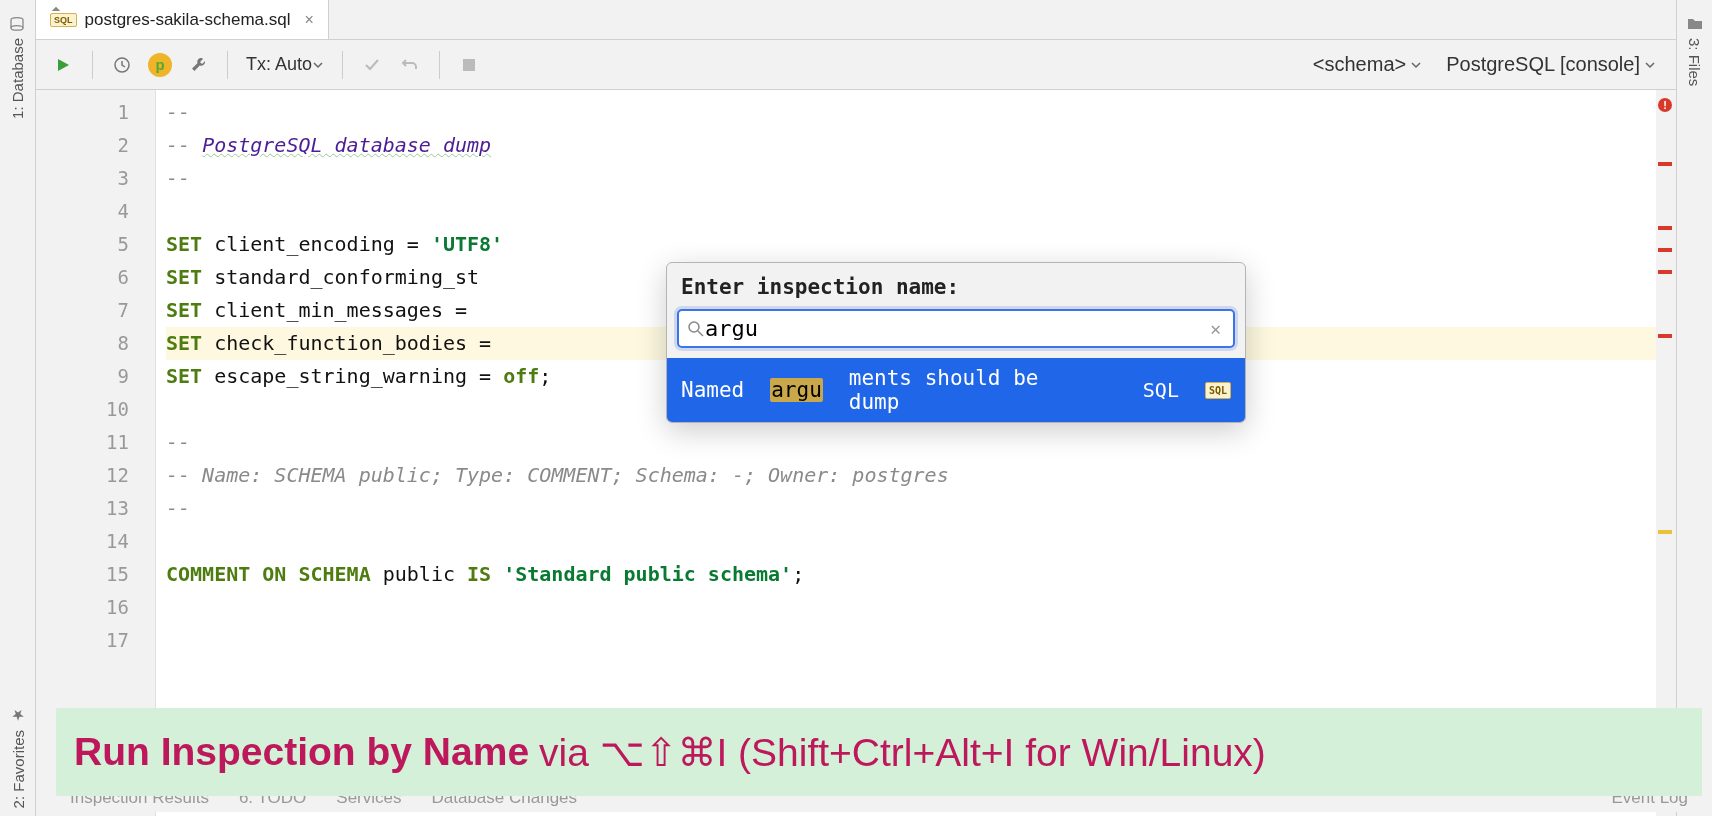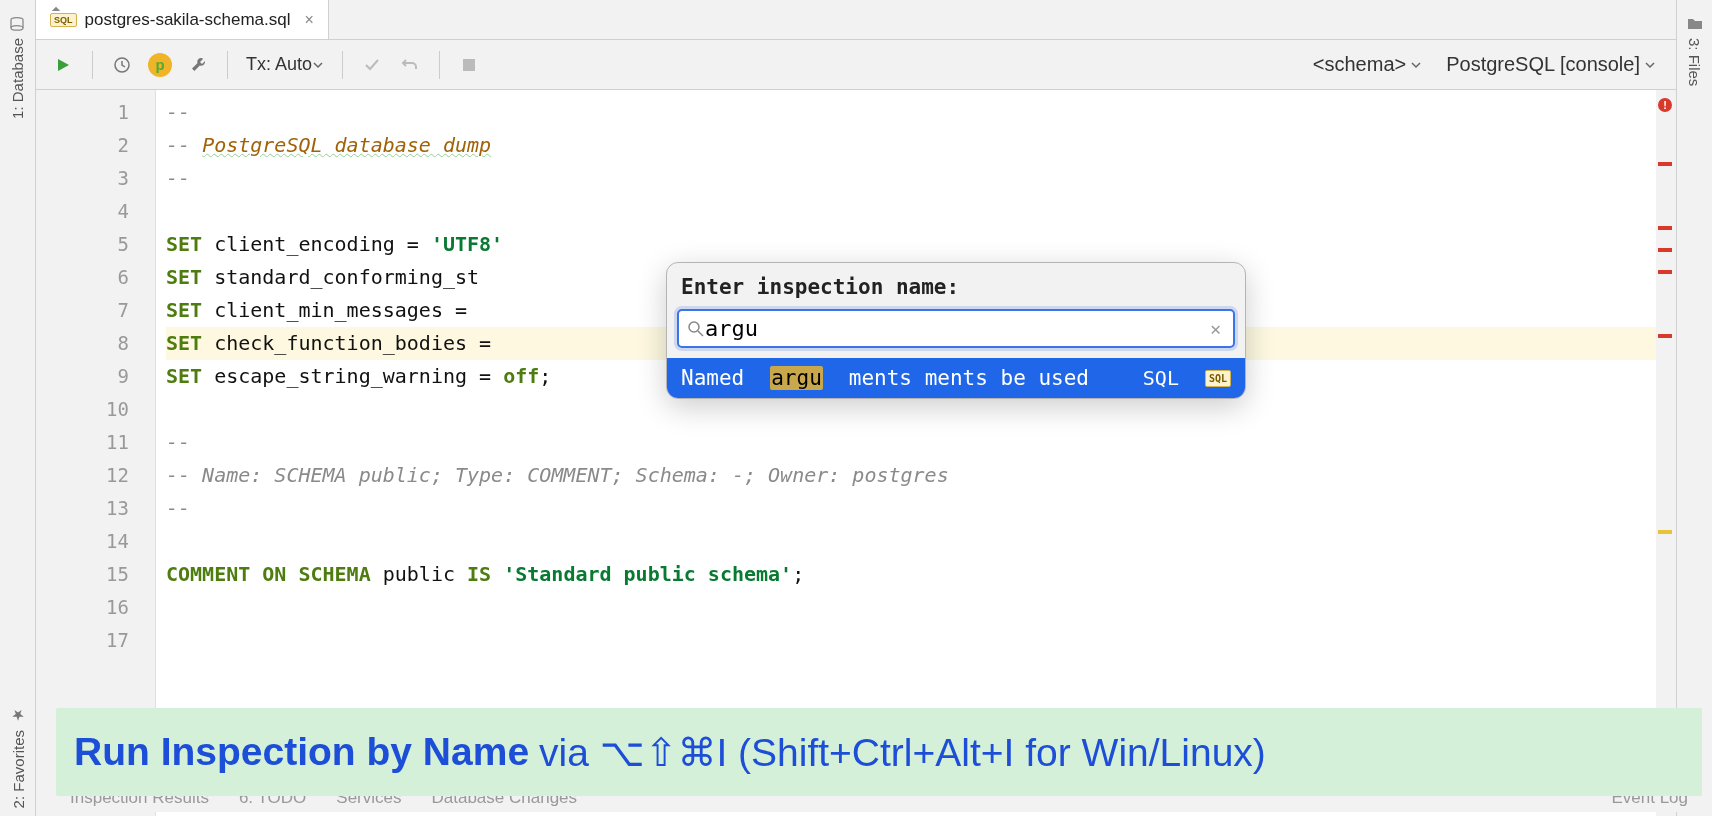--- a/index.html
+++ b/index.html
@@ -63,39 +63,39 @@
 .gutter div { height: 33px; line-height: 33px; }
 .code {
   flex: 1; font-family: "Menlo","Consolas",monospace; font-size: 20px;
   padding: 6px 0 0 10px; position: relative; color: #111;
 }
 .code .ln { height: 33px; line-height: 33px; white-space: pre; }
 .code .cm { color: #8a8a8a; font-style: italic; }
 .code .kw { color: #4d7c0f; font-weight: bold; }
 .code .str { color: #0a7a33; font-weight: bold; }
 .code .hl { background: #fdf8df; display: inline-block; width: 100%; }
-.code .sq { color: #a16207; font-style: italic; text-decoration: underline wavy #9c9; text-decoration-thickness: 1px; }
+.code .sq { color: #4c1d95; font-style: italic; text-decoration: underline wavy #9c9; text-decoration-thickness: 1px; }
 .right-stripe {
   width: 20px; background: #f2f2f2; position: relative;
 }
 .right-stripe .err { position: absolute; top: 8px; left: 2px; width: 14px; height: 14px; background: #d9392b; border-radius: 50%; display:flex;align-items:center;justify-content:center;color:#fff;font-size:11px;font-weight:bold; }
 .right-stripe .mark { position: absolute; left: 2px; width: 14px; height: 4px; }
 .right-rail {
   width: 36px; background: #f2f2f2; border-left: 1px solid #d0d0d0;
   display: flex; flex-direction: column; align-items: center;
   padding-top: 8px; gap: 4px;
 }
 .right-rail .vlabel {
   writing-mode: vertical-rl; font-size: 15px; color: #555; padding: 8px 0;
   display: flex; align-items: center; gap: 6px;
 }
 .right-rail .spacer { flex: 1; }
 .popup {
   position: absolute; left: 510px; top: 172px; width: 580px;
-  background: #f2f2f2; border: 1px solid #b4b4b4; border-radius: 12px;
+  background: #f2f2f2; border: 1px solid #b4b4b4; border-radius: 6px;
   box-shadow: 0 8px 30px rgba(0,0,0,.2); overflow: hidden;
 }
 .popup-title { padding: 12px 14px 10px; font-size: 21px; font-weight: bold; color: #222; }
 .popup-input-wrap { padding: 0 10px 10px; }
 .popup-input {
   display: flex; align-items: center; background: #fff;
   border: 2px solid #3b74e8; border-radius: 5px; padding: 5px 8px;
   box-shadow: 0 0 0 3px rgba(59,116,232,.2);
 }
 .popup-input input {
@@ -112,21 +112,21 @@
 .result-row .lang { font-size: 20px; }
 .result-row .icon-sql {
   background: #fcf2cf; color: #7a5c00;
   font-size: 10px; font-weight: bold; padding: 2px 3px; border-radius: 2px;
   border: 1px solid #d2b24c;
 }
 .hint-row { padding: 7px 14px; font-size: 19px; color: #777; }
 .tip-banner {
   position: absolute; left: 56px; right: 10px; bottom: 20px; height: 88px;
   background: #d5f0d8; display: flex; align-items: center;
-  padding: 0 18px; font-size: 39px; color: #1d4ed8;
+  padding: 0 18px; font-size: 39px; color: #be185d;
   border-radius: 2px;
 }
 .tip-banner .strong { font-weight: 800; margin-right: 10px; }
 .status-bar {
   position: absolute; bottom: 4px; left: 56px; right: 10px; height: 30px;
   background: #f2f2f2; display: flex; align-items: center;
   font-size: 17px; color: #999; padding: 0 14px; gap: 30px;
   border-top: 1px solid #e0e0e0;
 }
 .status-bar .stretch { flex: 1; }
@@ -267,21 +267,21 @@
                   <circle cx="7" cy="7" r="5" fill="none" stroke="#888" stroke-width="1.5"></circle>
                   <path d="M11 11l5 5" stroke="#888" stroke-width="1.5"></path>
                 </svg>
               <input type="text" value="argu" style="">
               <span class="clear">✕</span>
             </div>
           </div>
           <div class="result-row">
             <span>Named </span>
               <span class="match">argu</span>
-              <span>ments ments be used</span>
+              <span>ments should be dump</span>
             <span class="rstretch"></span>
             <span class="lang">SQL</span>
             <span class="icon-sql">SQL</span>
           </div>
         </div>
       </div>
       <div class="right-stripe">
         <div class="err">!</div>
         <div class="mark" style="top:72px;background:#d9392b;"></div>
         <div class="mark" style="top:136px;background:#d9392b;"></div>

